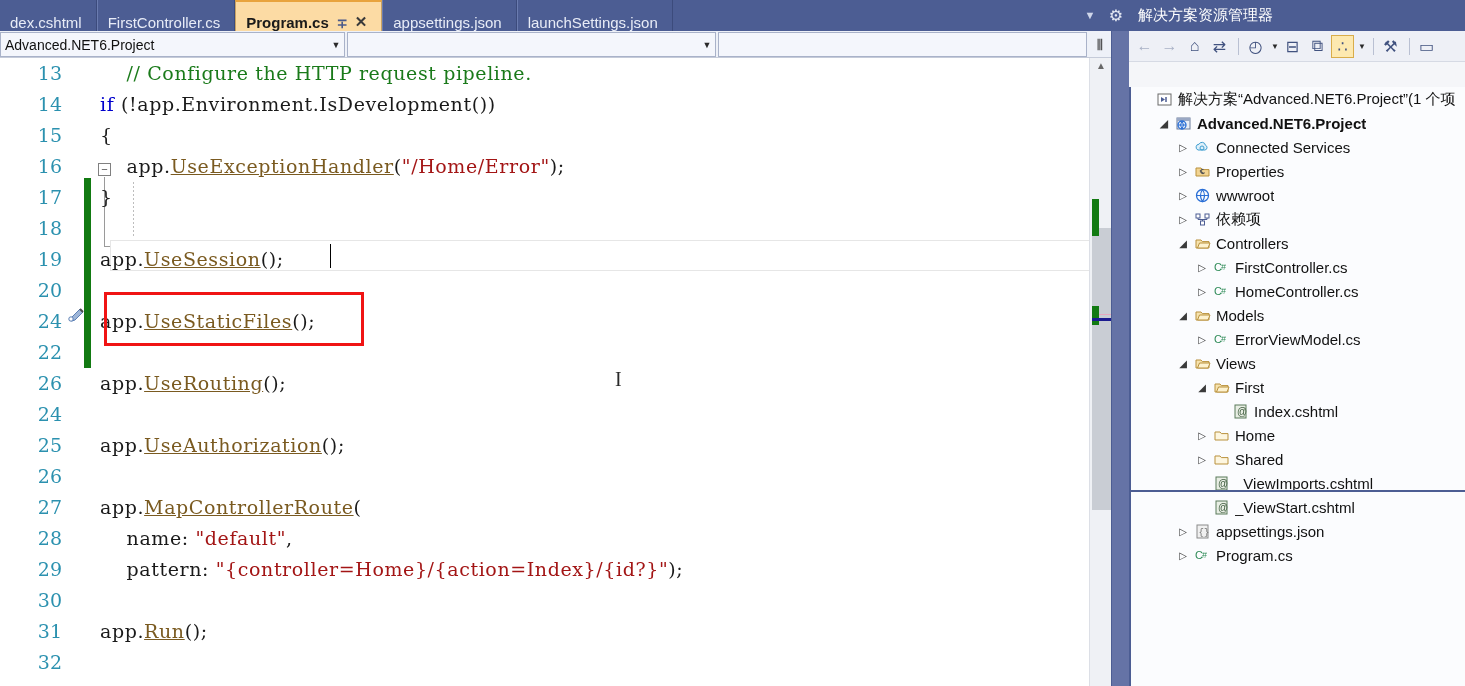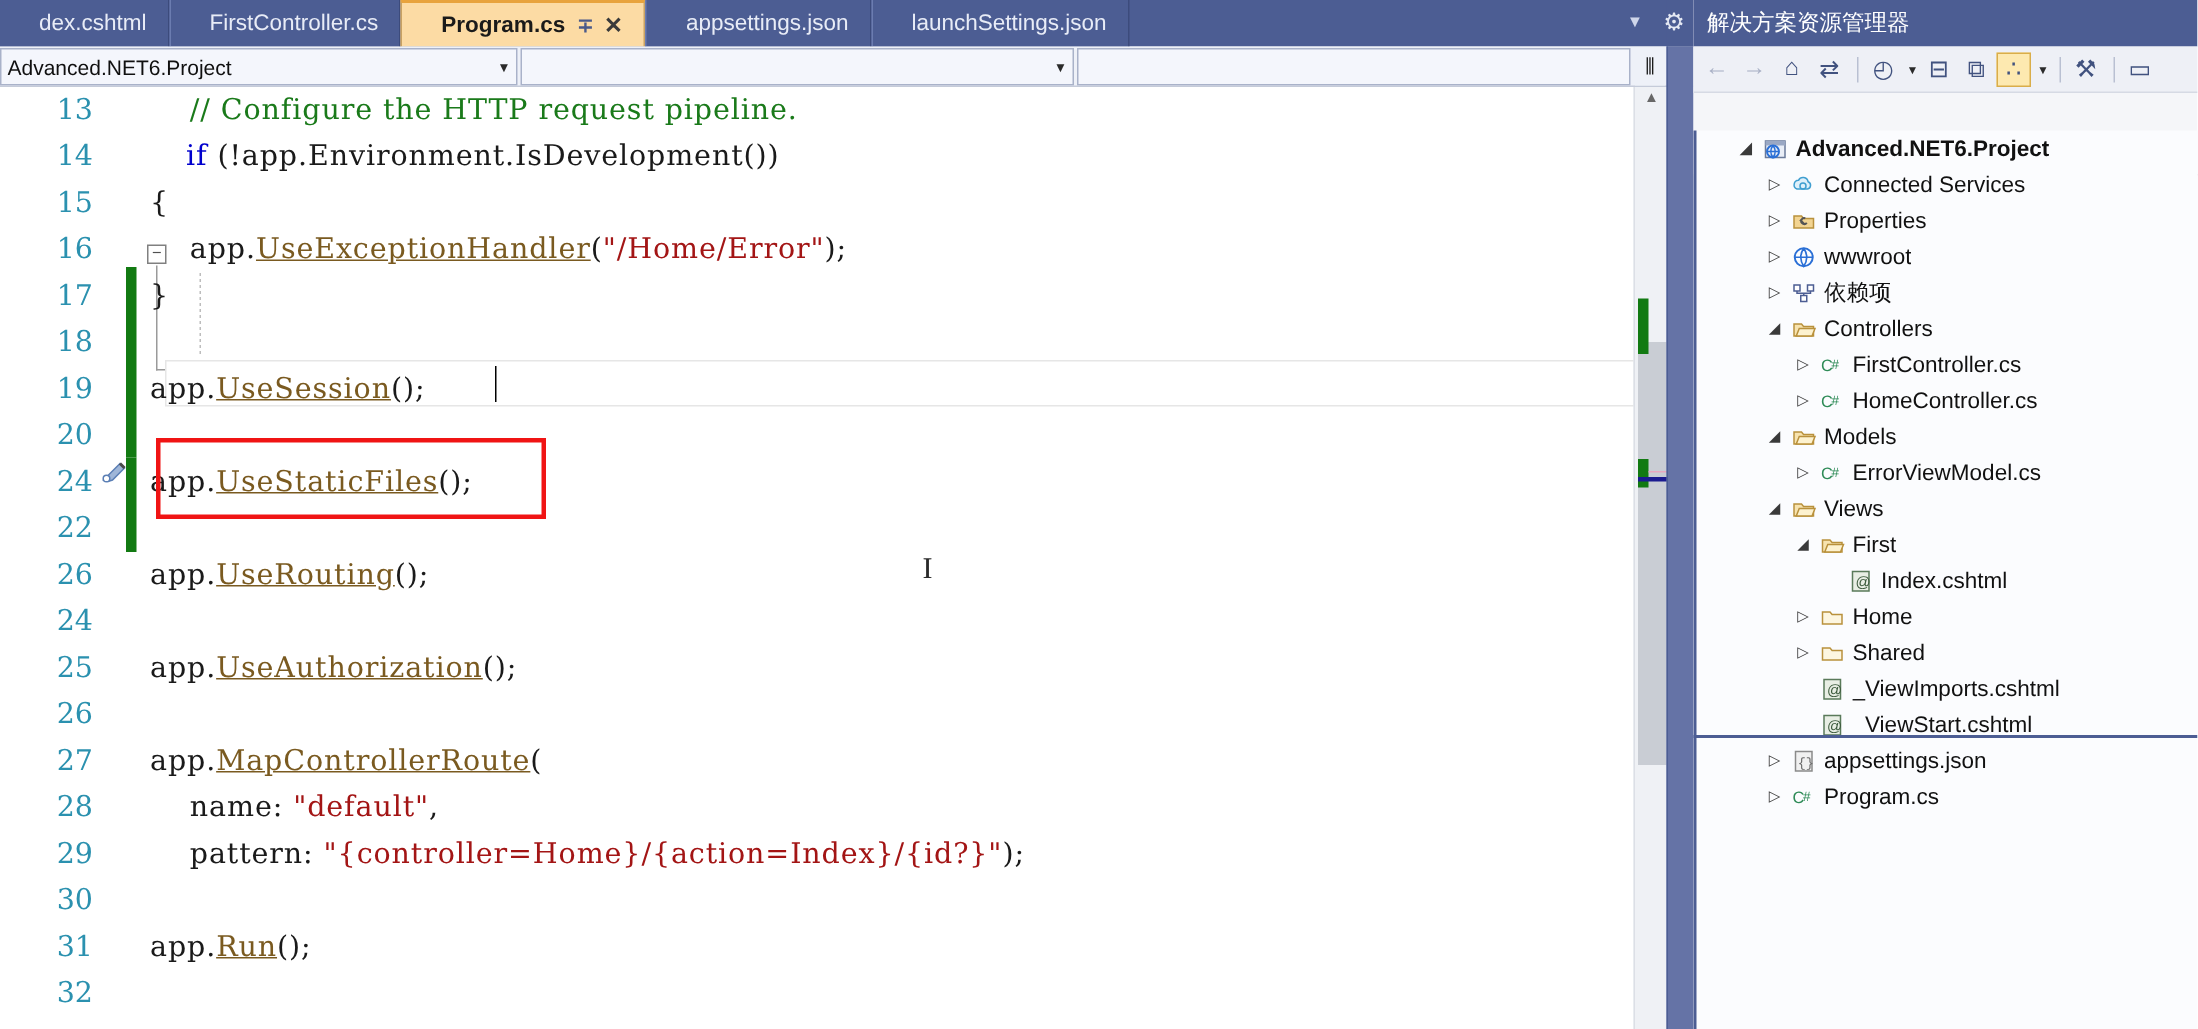--- a/index.html
+++ b/index.html
@@ -17,22 +17,22 @@
     background: #ffffff;
   }
 
   
   .tab-strip {
     position: absolute; left: 0; top: 0; width: 1129px; height: 31px;
     background: #4c5d93;
     display: flex; align-items: flex-end;
   }
   .tab {
-    height: 31px; display: flex; align-items: center;
-    padding: 0 14px 0 26px;
+    height: 31px; display: flex; align-items: flex-end;
+    padding: 0 14px 0 10px;
     color: #e8ecf7; font-size: 15px;
     background: #4c5d93;
     border-right: 1px solid #3c4b7c;
     white-space: nowrap;
   }
   .tab.sep-left { border-left: 1px solid #6b7cb0; }
   .tab.active {
     background: #fcdba4;
     color: #1a1a1a; font-weight: bold;
     border-top: 2px solid #e8a33d;
@@ -99,21 +99,21 @@
     position: absolute; left: 0; width: 62px;
     text-align: right;
     color: #2b91af; font-size: 19px;
     font-family: "DejaVu Serif", "Liberation Serif", serif;
   }
   .code {
     position: absolute; left: 100px;
     letter-spacing: 0.6px;
   }
   .cmt { color: #1a7a1a; }
-  .kw  { color: #0000cd; margin-left: 24px; }
+  .kw  { color: #0000cd; }
   .id  { color: #1a1a1a; }
   .mth { color: #7a5a20; text-decoration: underline; }
   .str { color: #a31515; }
   .pun { color: #1a1a1a; }
 
   
   .collapse-box {
     position: absolute; left: 98px; top: 105px;
     width: 13px; height: 13px;
     border: 1px solid #808080; background: #ffffff;
@@ -398,20 +398,31 @@
         <div class="tb-ico">⚒</div>
         <div class="tb-sep"></div>
         <div class="tb-ico">▭</div>
       </div>
 
     <div class="se-search">
       <span>搜索解决方案资源管理器(Ctrl+;)</span>
     </div>
 
     <div class="se-tree" id="se-tree">
+        <div class="tree-row" style="padding-left: 6px;">
+          <span class="tw empty">&nbsp;</span>
+          <span class="tico">
+            <svg xmlns="http://www.w3.org/2000/svg" width="17" height="17" viewBox="0 0 17 17">
+              <rect x="2" y="3" width="13" height="11" fill="#fff" stroke="#6a6a6a"></rect>
+              <path d="M5 6 l4 2.5 -4 2.5z" fill="#4c5d93"></path>
+              <path d="M10 6 v5" stroke="#4c5d93" stroke-width="1.5"></path>
+            </svg>
+          </span>
+          <span class="tlabel">解决方案“Advanced.NET6.Project”(1 个项</span>
+        </div>
         <div class="tree-row bold" style="padding-left: 25px;">
           <span class="tw">◢</span>
           <span class="tico">
             <svg xmlns="http://www.w3.org/2000/svg" width="17" height="17" viewBox="0 0 17 17">
               <rect x="2" y="3" width="13" height="11" fill="#e9eef7" stroke="#6a7a9a"></rect>
               <rect x="2" y="3" width="13" height="3" fill="#9aa8c4"></rect>
               <circle cx="7" cy="10" r="4" fill="none" stroke="#2a6fd6" stroke-width="1.3"></circle>
               <path d="M3 10 h8 M7 6 q3 4 0 8 q-3 -4 0 -8" stroke="#2a6fd6" stroke-width="1" fill="none"></path>
             </svg>
           </span>

